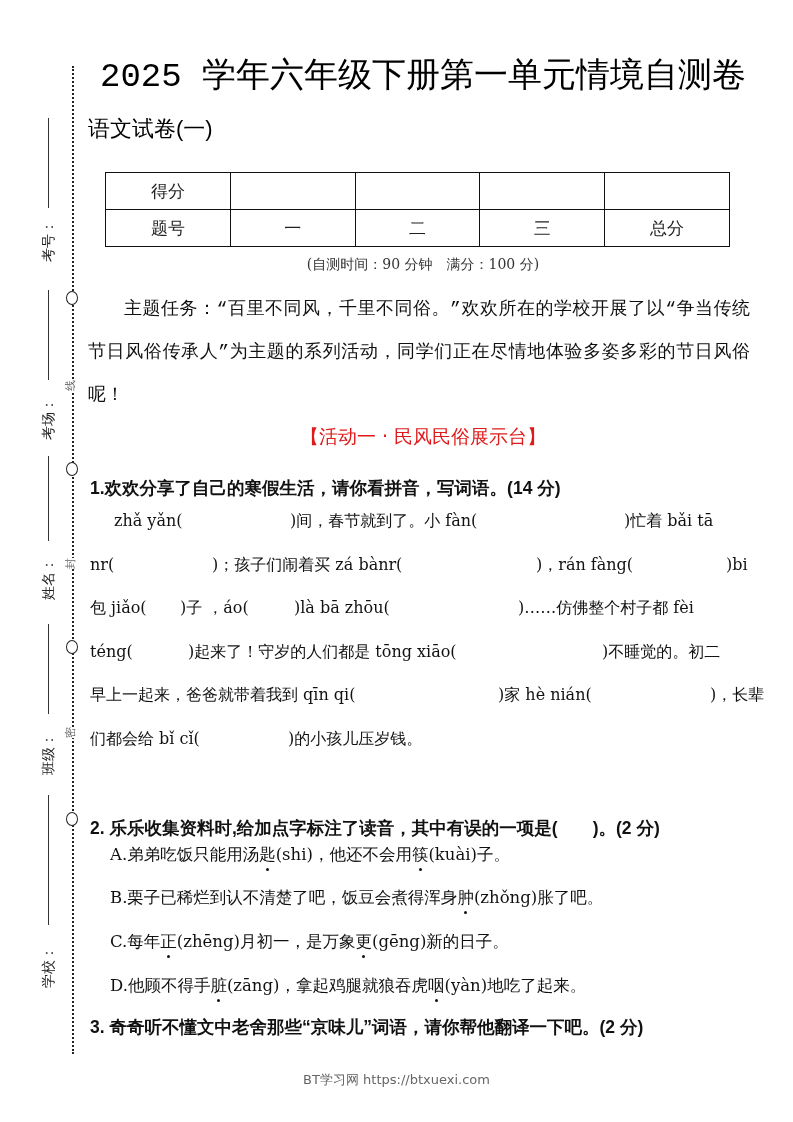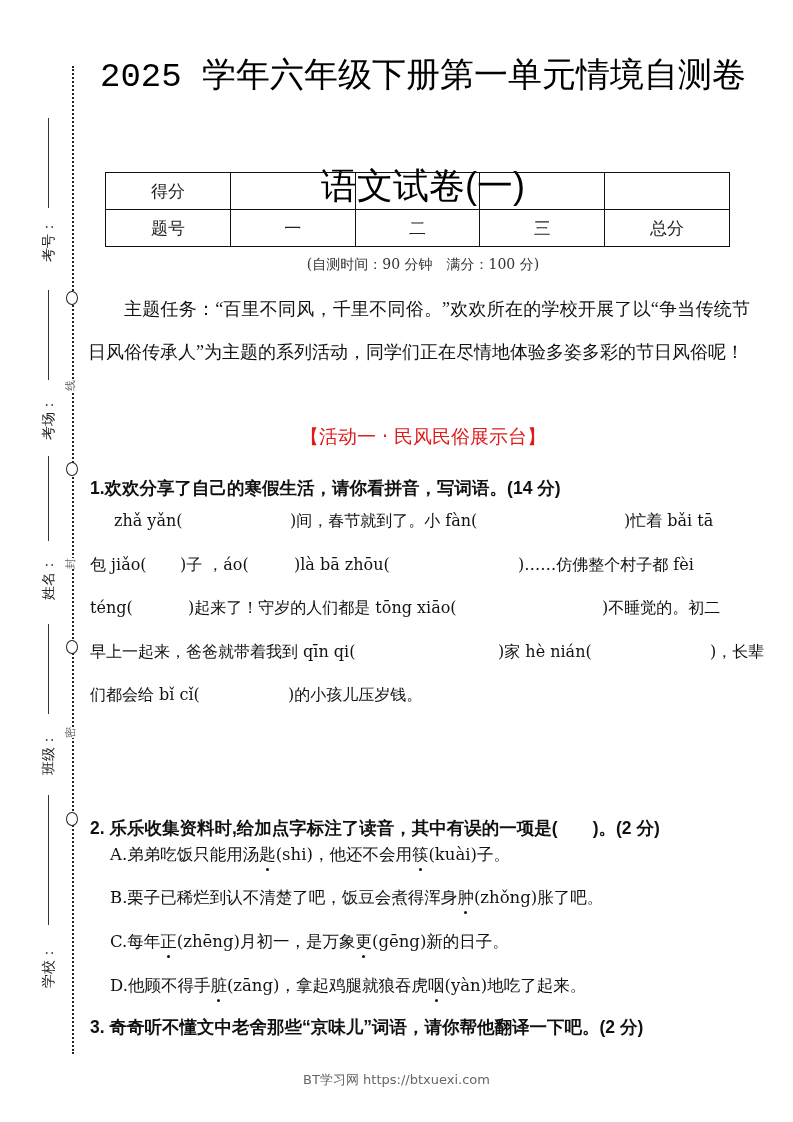--- a/index.html
+++ b/index.html
@@ -82,25 +82,24 @@
       font-family: Liberation Mono, monospace;
       font-size: 34px;
       letter-spacing: 0px;
       color: #000;
     }
     .subtitle {
       position: absolute;
       top: 114px;
       left: 0;
       width: 670px;
-      text-align: center;
+      text-align: left;
       font-family: "Liberation Sans", sans-serif;
-      font-size: 36px;
+      font-size: 22px;
       color: #000;
-      margin-top: 48px;
     }
     table.score {
       position: absolute;
       top: 172px;
       left: 17px;
       width: 625px;
       border-collapse: collapse;
       font-family: "DejaVu Serif", serif;
       font-size: 17px;
     }
@@ -118,21 +117,21 @@
       width: 670px;
       text-align: center;
       font-size: 14px;
       color: #333;
     }
     .intro {
       position: absolute;
       top: 288px;
       left: 0;
       width: 662px;
-      font-family: Liberation Serif, serif;
+      font-family: Liberation Mono, monospace;
       font-size: 18px;
       line-height: 43px;
       text-indent: 2em;
       text-align: justify;
       color: #111;
     }
     .activity-heading {
       position: absolute;
       top: 424px;
       left: 0;
@@ -262,20 +261,26 @@
   <div class="activity-heading">【活动一 · 民风民俗展示台】</div>
 
   <div class="q-title" style="top:476px">1.欢欢分享了自己的寒假生活，请你看拼音，写词语。(14 分)</div>
   <div class="q1-body">
     <div class="q1-line">
       <span style="left:24px">zhǎ yǎn(</span>
       <span style="left:200px">)间，春节就到了。小 fàn(</span>
       <span style="left:534px">)忙着  bǎi tā</span>
     </div>
     <div class="q1-line">
+      <span style="left:0px">nr(</span>
+      <span style="left:122px">)；孩子们闹着买 zá bànr(</span>
+      <span style="left:446px">)，rán fàng(</span>
+      <span style="left:636px">)bi</span>
+    </div>
+    <div class="q1-line">
       <span style="left:0px">包 jiǎo(</span>
       <span style="left:90px">)子  ，áo(</span>
       <span style="left:204px">)là bā  zhōu(</span>
       <span style="left:428px">)……仿佛整个村子都 fèi</span>
     </div>
     <div class="q1-line">
       <span style="left:0px">téng(</span>
       <span style="left:98px">)起来了！守岁的人们都是  tōng xiāo(</span>
       <span style="left:512px">)不睡觉的。初二</span>
     </div>

